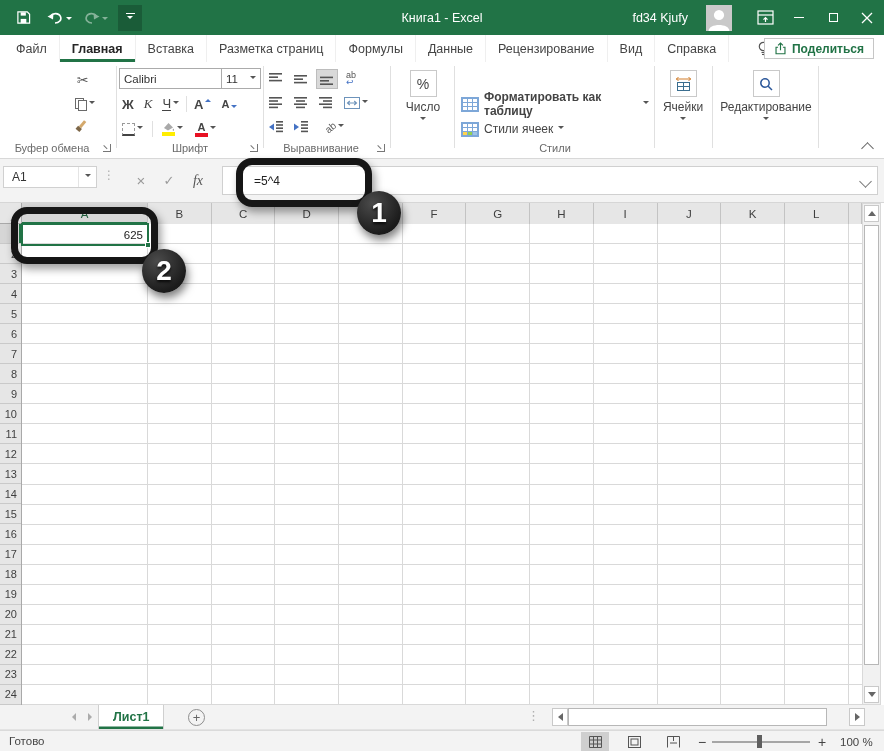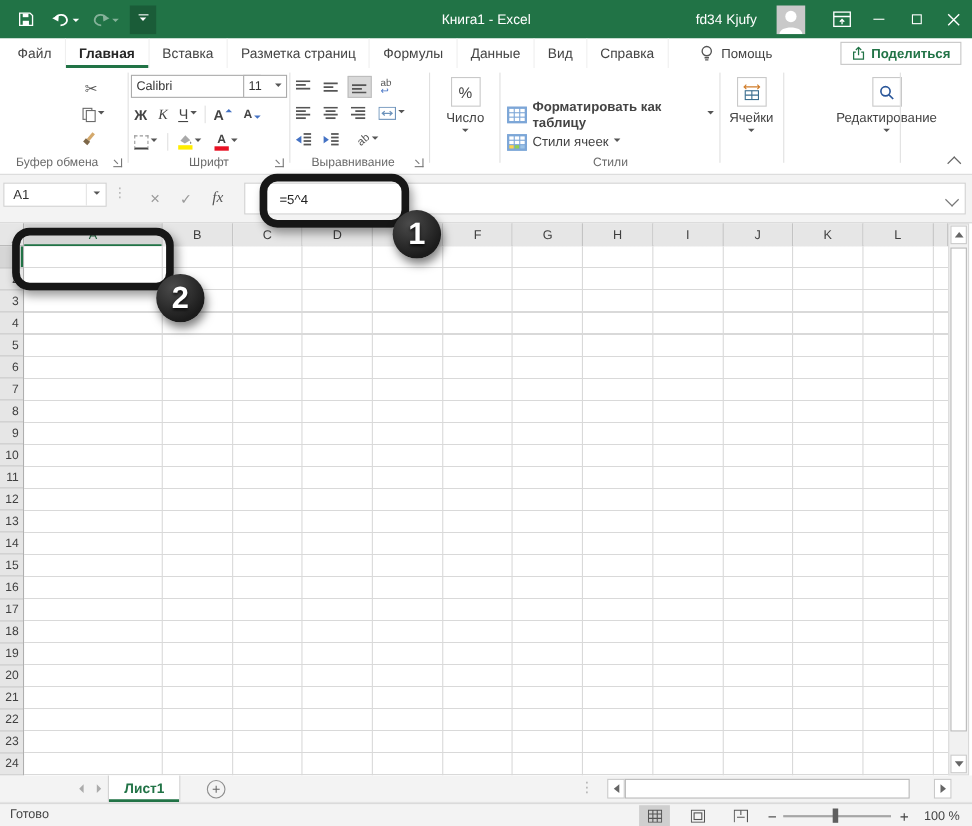--- a/index.html
+++ b/index.html
@@ -200,20 +200,21 @@
     </div>
   </div>
 
   <div class="tabrow">
     <span class="rtab first">Файл</span>
     <span class="rtab active">Главная</span>
     <span class="rtab">Вставка</span>
     <span class="rtab">Разметка страниц</span>
     <span class="rtab">Формулы</span>
     <span class="rtab">Данные</span>
+    <span class="rtab">Рецензирование</span>
     <span class="rtab">Вид</span>
     <span class="rtab">Справка</span>
     <span class="helpitem">
       <svg width="13" height="16" viewBox="0 0 13 16">
           <circle cx="6.5" cy="5.5" r="4.2" fill="none" stroke="#555" stroke-width="1.2"></circle>
           <line x1="4.5" y1="11.5" x2="8.5" y2="11.5" stroke="#555" stroke-width="1.2"></line>
           <line x1="5" y1="13.5" x2="8" y2="13.5" stroke="#555" stroke-width="1.2"></line>
         </svg>
       <span>Помощь</span>
     </span>
@@ -455,21 +456,21 @@
               <line x1="2.5" y1="10.5" x2="14.5" y2="10.5" stroke="#3b6e8f"></line>
             </svg>
         </span>
         <span>Ячейки</span>
         <span class="chev"></span>
       </div>
     </div>
     <div class="vsep" style="left:712px;"></div>
 
     <div class="grp" style="left:714px;width:103px;">
-      <div class="bigbtn" style="position:absolute;left:10px;top:2px;width:84px;margin-left:40px;">
+      <div class="bigbtn" style="position:absolute;left:10px;top:2px;width:84px;">
         <span style="width:27px;height:27px;border:1px solid #c9c9c9;background:#fff;display:flex;align-items:center;justify-content:center;">
           <svg width="14" height="14" viewBox="0 0 14 14">
               <circle cx="6" cy="6" r="4.2" fill="none" stroke="#2b579a" stroke-width="1.5"></circle>
               <line x1="9.2" y1="9.2" x2="13" y2="13" stroke="#2b579a" stroke-width="1.5"></line>
             </svg>
         </span>
         <span>Редактирование</span>
         <span class="chev"></span>
       </div>
     </div>
@@ -550,20 +551,24 @@
       <div class="gcol" style="width: 63.7px;"></div>
       <div class="gcol" style="width: 63.7px;"></div>
       <div class="gcol" style="width: 63.7px;"></div>
       <div class="gcol" style="width: 63.7px;"></div>
       <div class="gcol" style="width: 63.7px;"></div>
       <div class="gcol" style="width: 63.7px;"></div>
       <div class="gcol" style="width: 63.7px;"></div>
       <div class="gcol" style="width: 63.7px;"></div>
     </div>
 
+  <div class="sel-cell">
+    <span>625</span>
+    <span class="handle"></span>
+  </div>
 
   <div class="vscroll">
     <span class="varr" style="top:1px;">
         <span class="tri-u"></span>
       </span>
     <span class="vthumb"></span>
     <span class="varr" style="bottom:1px;">
         <span class="tri-d"></span>
       </span>
   </div>

